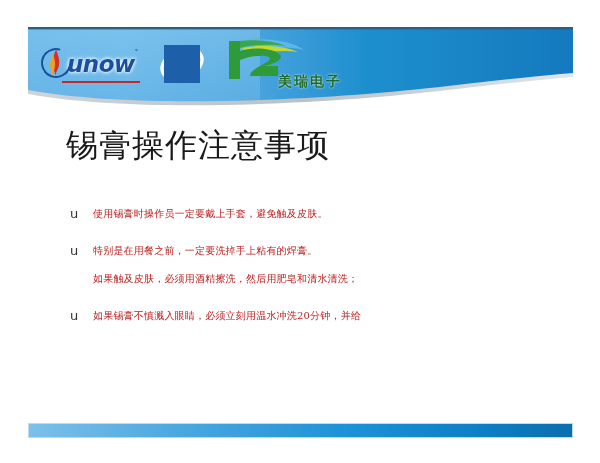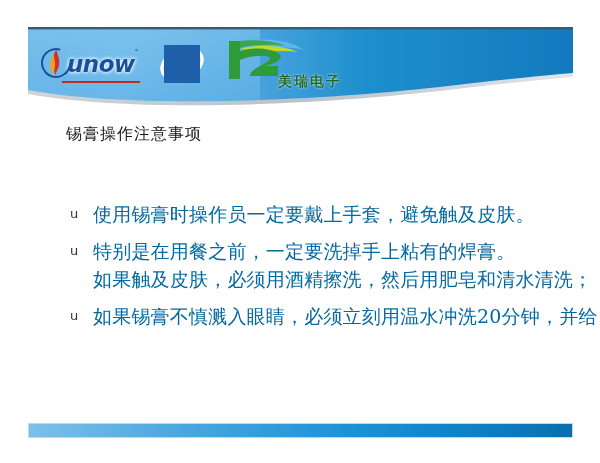--- a/index.html
+++ b/index.html
@@ -138,21 +138,21 @@
     text-shadow: 0 0 2px #ffffff;
     margin-left: 32px;
   }
 
   
   .title {
     position: absolute;
     left: 66px;
     top: 124px;
     font-family: "DejaVu Serif", "Liberation Serif", serif;
-    font-size: 16px;
+    font-size: 32px;
     color: #1a1a1a;
     letter-spacing: 1px;
     white-space: nowrap;
   }
 
   
   .body {
     position: absolute;
     left: 66px;
     top: 200px;
@@ -170,22 +170,22 @@
     font-size: 13px;
     color: #333333;
     line-height: 28px;
     text-align: left;
     padding-left: 4px;
     box-sizing: border-box;
   }
   .bullet-text {
     flex: 1 1 auto;
     font-family: "DejaVu Serif", "Liberation Serif", serif;
-    font-size: 19px;
-    color: #0369a1;
+    font-size: 10px;
+    color: #b91c1c;
     line-height: 28px;
     letter-spacing: 0.2px;
   }
   .bullet-text .line {
     display: block;
     white-space: nowrap;
   }
 
   
   .footer-bar {

